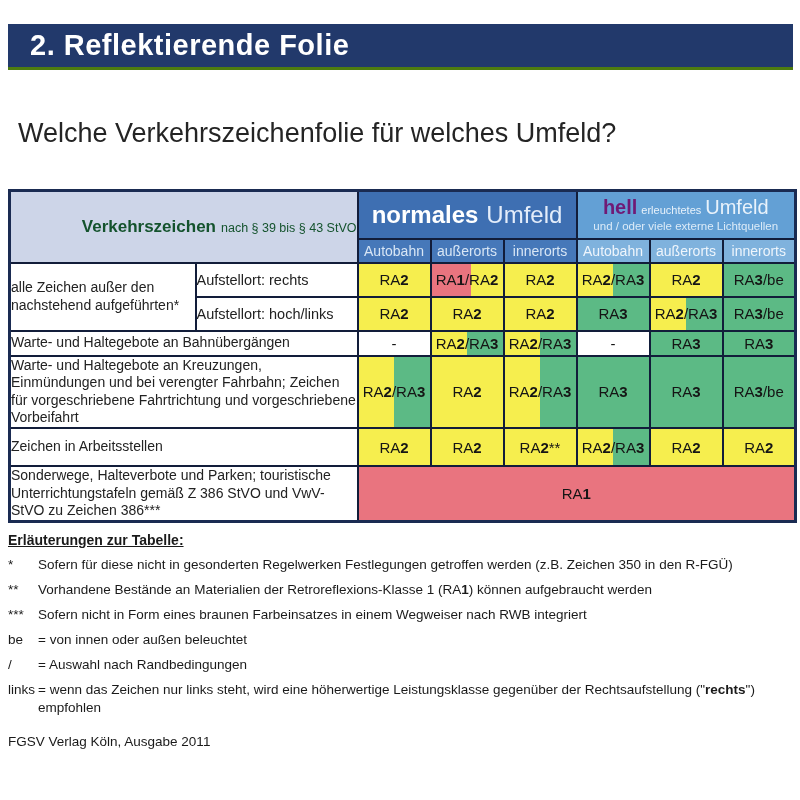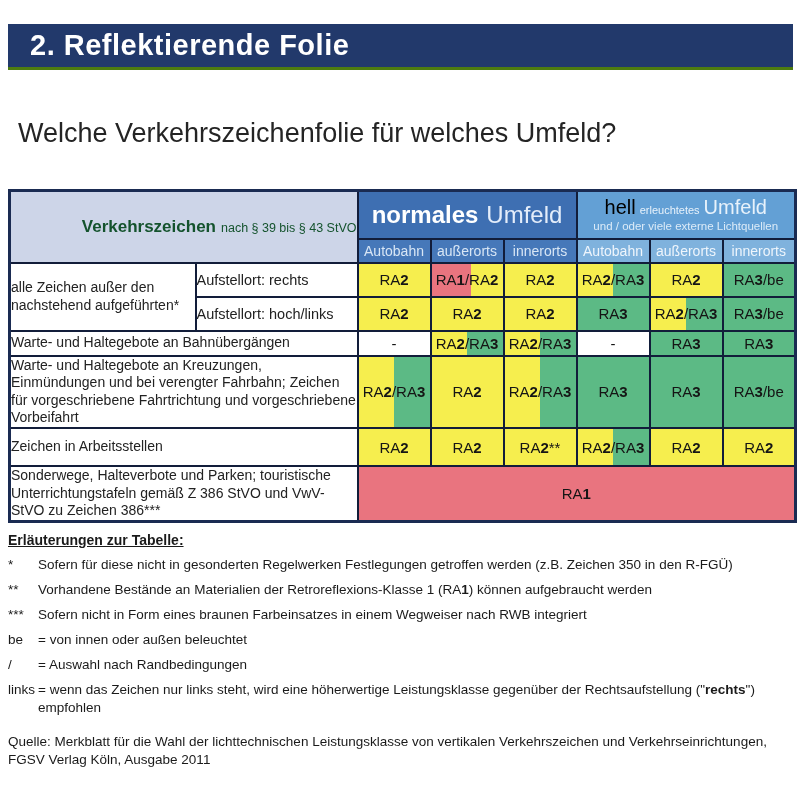--- a/index.html
+++ b/index.html
@@ -34,21 +34,21 @@
 
   td.corner{background:#cdd5e8;text-align:right;vertical-align:middle;color:#14532d;}
   td.corner .big{font-size:17px;font-weight:bold;}
   td.corner .small{font-size:12.5px;margin-left:5px;}
 
   td.g-normal{background:#3e6fb2;text-align:center;vertical-align:middle;}
   td.g-normal .b{font-size:24px;font-weight:bold;color:#ffffff;}
   td.g-normal .r{font-size:24px;color:#e4edfa;margin-left:8px;}
 
   td.g-hell{background:#63a0d5;text-align:center;vertical-align:middle;line-height:1.15;}
-  td.g-hell .b{font-size:20px;font-weight:normal;color:#000000;}
+  td.g-hell .b{font-size:20px;font-weight:bold;color:#701a75;}
   td.g-hell .s{font-size:11px;color:#e8f2fb;margin:0 4px;}
   td.g-hell .u{font-size:20px;color:#e8f2fb;}
   td.g-hell .l2{font-size:11.5px;color:#dcebf8;margin-top:1px;}
 
   td.sub{text-align:center;vertical-align:middle;font-size:14px;}
   td.sub-n{background:#4678b9;color:#d8e6f5;}
   td.sub-h{background:#7fb2dd;color:#eef5fc;}
 
   td.lab{background:#ffffff;font-size:14px;line-height:1.26;color:#222;
          vertical-align:middle;padding:3px 6px 3px 9px;}
@@ -205,15 +205,14 @@
     <span class="m" data-bold="true">/</span>
     <span class="x">= Auswahl nach Randbedingungen</span>
   </div>
   <div class="li">
     <span class="m" data-bold="true">links</span>
     <span class="x">= wenn das Zeichen nur links steht, wird eine höherwertige Leistungsklasse gegenüber der Rechtsaufstellung ("<b>rechts</b>") empfohlen</span>
   </div>
 </div>
 
 <div class="source">
-  <div>Quelle: Merkblatt für die Wahl der lichttechnischen Leistungsklasse von vertikalen Verkehrszeichen und Verkehrseinrichtungen,</div>
   <div>FGSV Verlag Köln, Ausgabe 2011</div>
 </div>
 
 </body></html>

